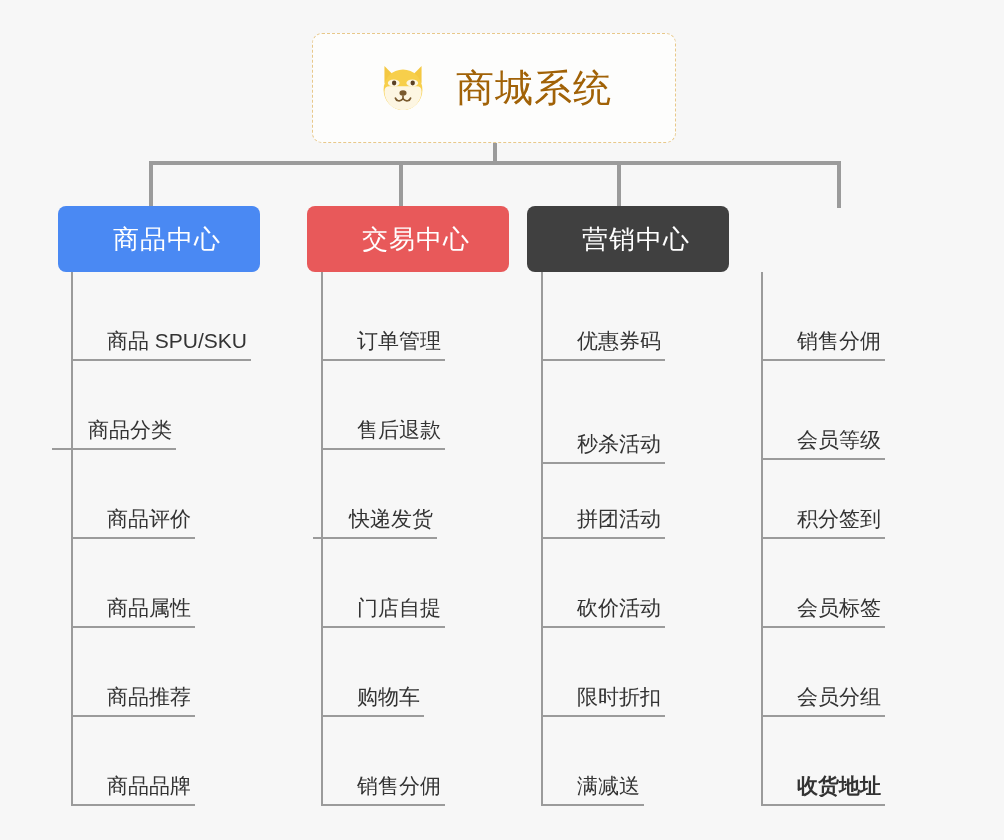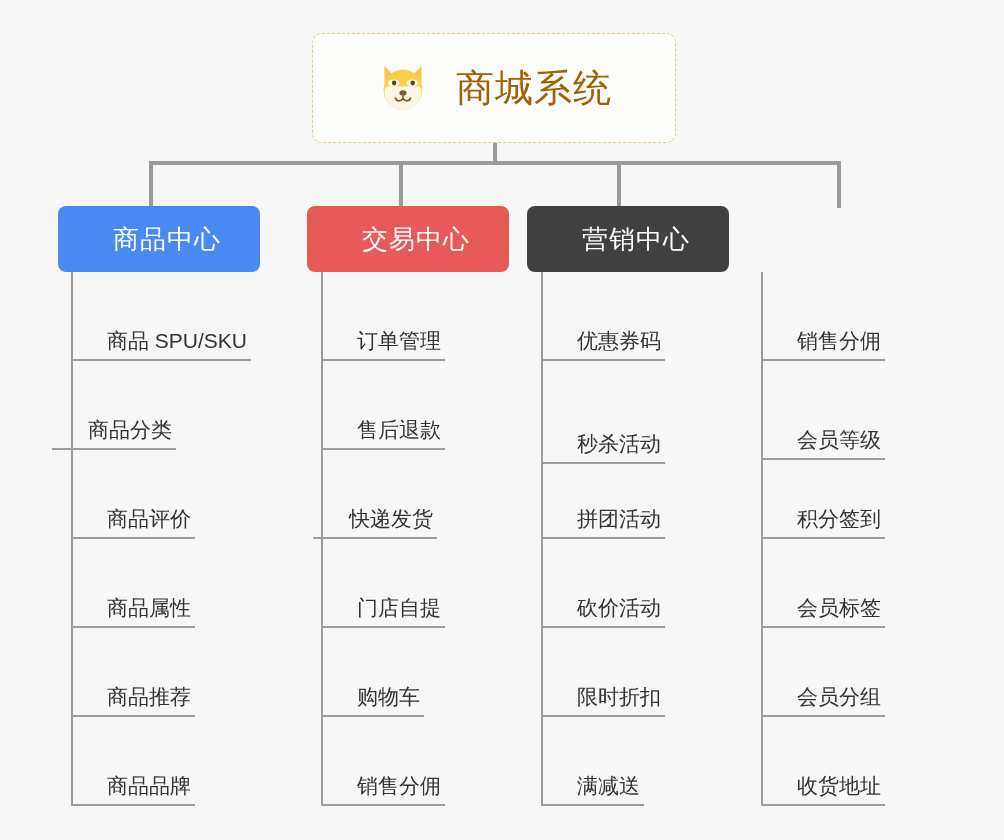--- a/index.html
+++ b/index.html
@@ -243,17 +243,17 @@
     <div class="leaf" style="top:178px;">
         <span class="leaf-label" style="border-bottom-color: rgb(155, 155, 155);">积分签到</span>
       </div>
     <div class="leaf" style="top:267px;">
         <span class="leaf-label" style="border-bottom-color: rgb(155, 155, 155);">会员标签</span>
       </div>
     <div class="leaf" style="top:356px;">
         <span class="leaf-label" style="border-bottom-color: rgb(155, 155, 155);">会员分组</span>
       </div>
     <div class="leaf" style="top:445px;">
-        <span class="leaf-label" style="border-bottom-color: rgb(155, 155, 155);">收货地址</span>
+        <span class="leaf-label" style="border-bottom-color: rgb(155, 155, 155); font-weight: bold;">收货地址</span>
       </div>
   </div>
 
 </div>
 
 </body></html>

